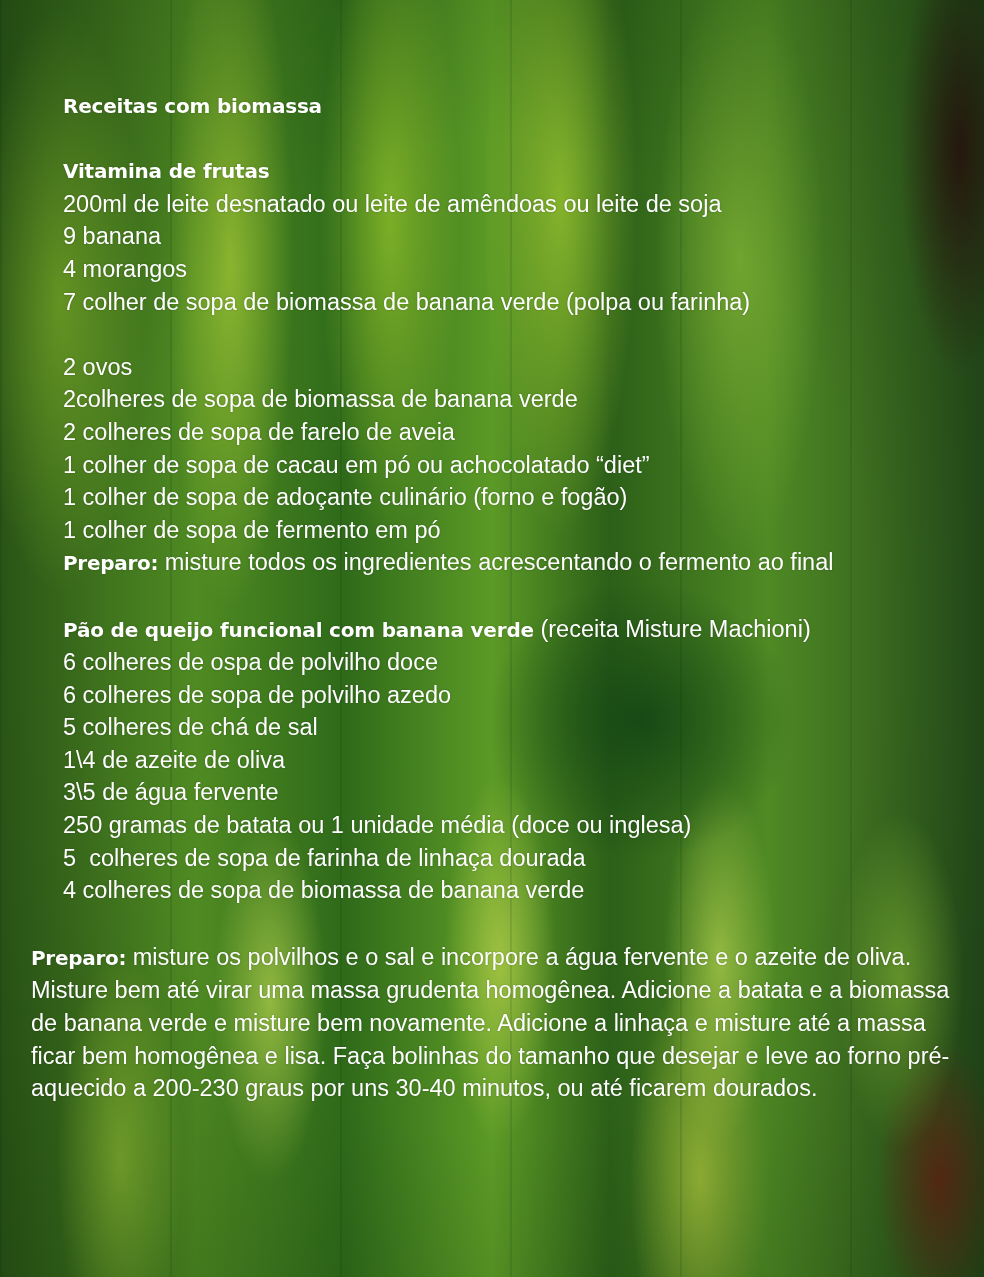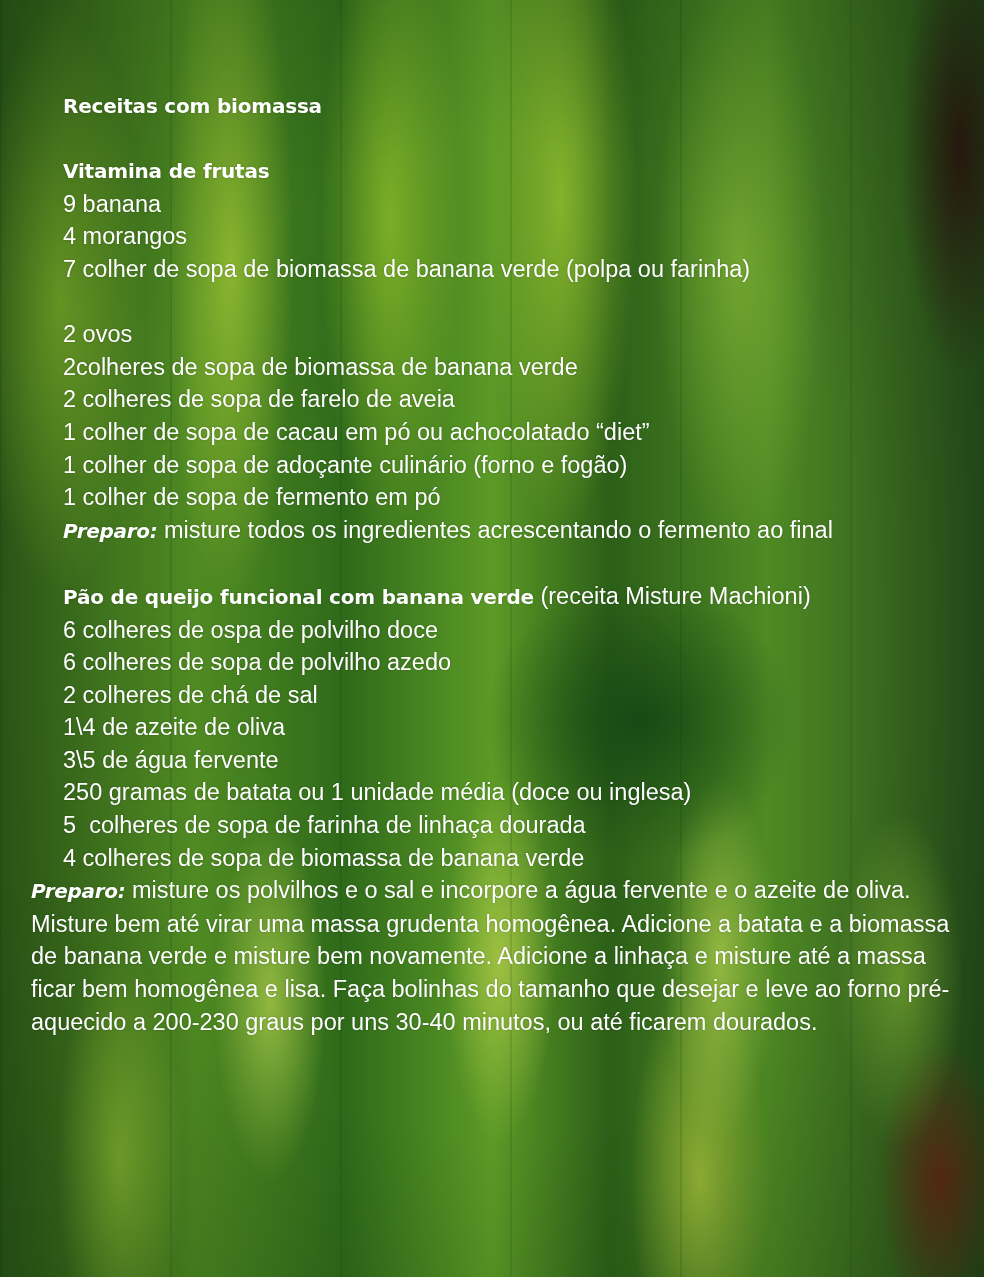--- a/index.html
+++ b/index.html
@@ -55,39 +55,40 @@
       font-family: "DejaVu Sans", sans-serif;
       font-weight: bold;
       font-size: 20px;
       letter-spacing: -0.2px;
     }
     .bold {
       font-family: "DejaVu Sans", sans-serif;
       font-weight: bold;
       font-size: 20px;
       letter-spacing: -0.3px;
-      font-style: italic;
     }
     .gap { height: 32.6px; }
     .para {
       white-space: normal;
       width: 920px;
+      margin-top: 34px;
     }
   </style>
 </head>
 <body>
 
 <div class="bg"></div>
 
 <div class="content">
   <span class="line title">Receitas com biomassa</span>
   <div class="gap"></div>
 
   <section>
     <span class="line heading">Vitamina de frutas</span>
+    <span class="line">200ml de leite desnatado ou leite de amêndoas ou leite de soja</span>
     <span class="line">9 banana</span>
     <span class="line">4 morangos</span>
     <span class="line">7 colher de sopa de biomassa de banana verde (polpa ou farinha)</span>
   </section>
   <div class="gap"></div>
 
   <section>
     <span class="line">2 ovos</span>
     <span class="line">2colheres de sopa de biomassa de banana verde</span>
     <span class="line">2 colheres de sopa de farelo de aveia</span>
@@ -95,21 +96,21 @@
     <span class="line">1 colher de sopa de adoçante culinário (forno e fogão)</span>
     <span class="line">1 colher de sopa de fermento em pó</span>
     <span class="line"><span class="bold">Preparo:</span><span> misture todos os ingredientes acrescentando o fermento ao final</span></span>
   </section>
   <div class="gap"></div>
 
   <section>
     <span class="line"><span class="heading">Pão de queijo funcional com banana verde</span><span> (receita Misture Machioni)</span></span>
     <span class="line">6 colheres de ospa de polvilho doce</span>
     <span class="line">6 colheres de sopa de polvilho azedo</span>
-    <span class="line">2 colheres de chá de sal</span>
+    <span class="line">5 colheres de chá de sal</span>
     <span class="line">1\4 de azeite de oliva</span>
     <span class="line">3\5 de água fervente</span>
     <span class="line">250 gramas de batata ou 1 unidade média (doce ou inglesa)</span>
     <span class="line">5  colheres de sopa de farinha de linhaça dourada</span>
     <span class="line">4 colheres de sopa de biomassa de banana verde</span>
     <div class="para"><span class="bold">Preparo:</span><span> misture os polvilhos e o sal e incorpore a água fervente e o azeite de oliva. Misture bem até virar uma massa grudenta homogênea. Adicione a batata e a biomassa de banana verde e misture bem novamente. Adicione a linhaça e misture até a massa ficar bem homogênea e lisa. Faça bolinhas do tamanho que desejar e leve ao forno pré-aquecido a 200-230 graus por uns 30-40 minutos, ou até ficarem dourados.</span></div>
   </section>
 </div>
 
 </body></html>

